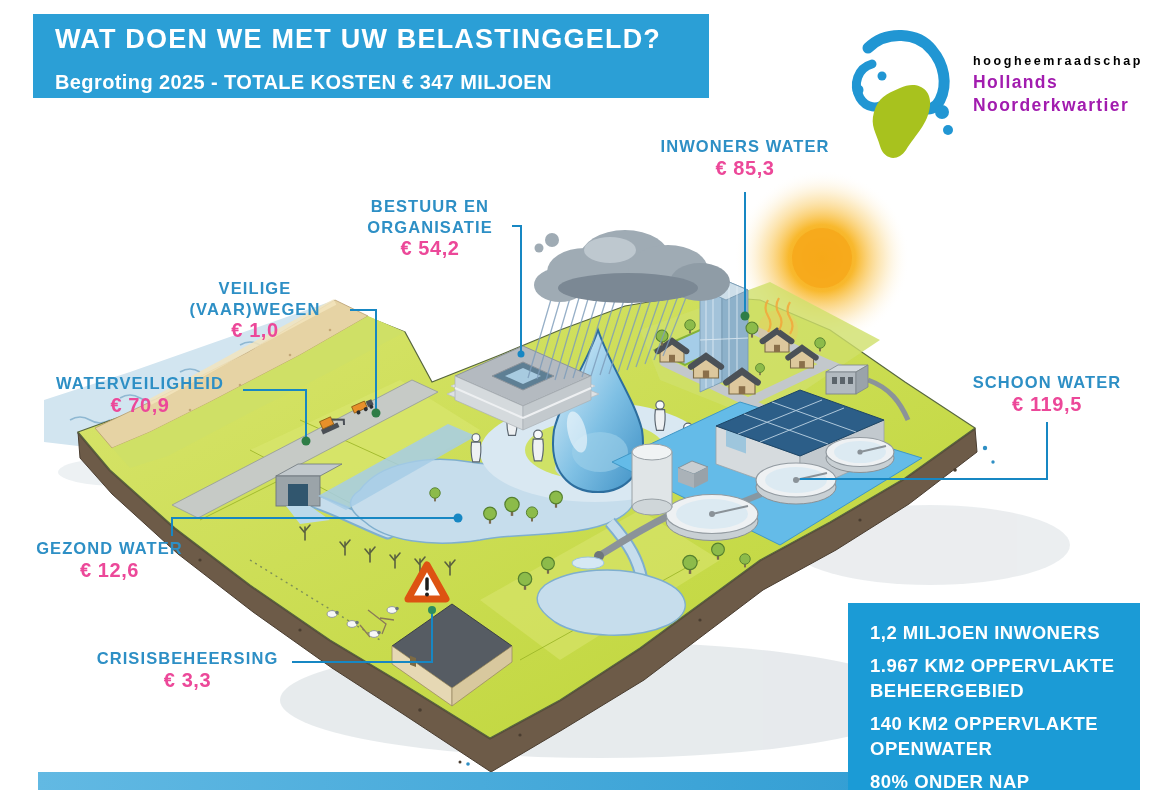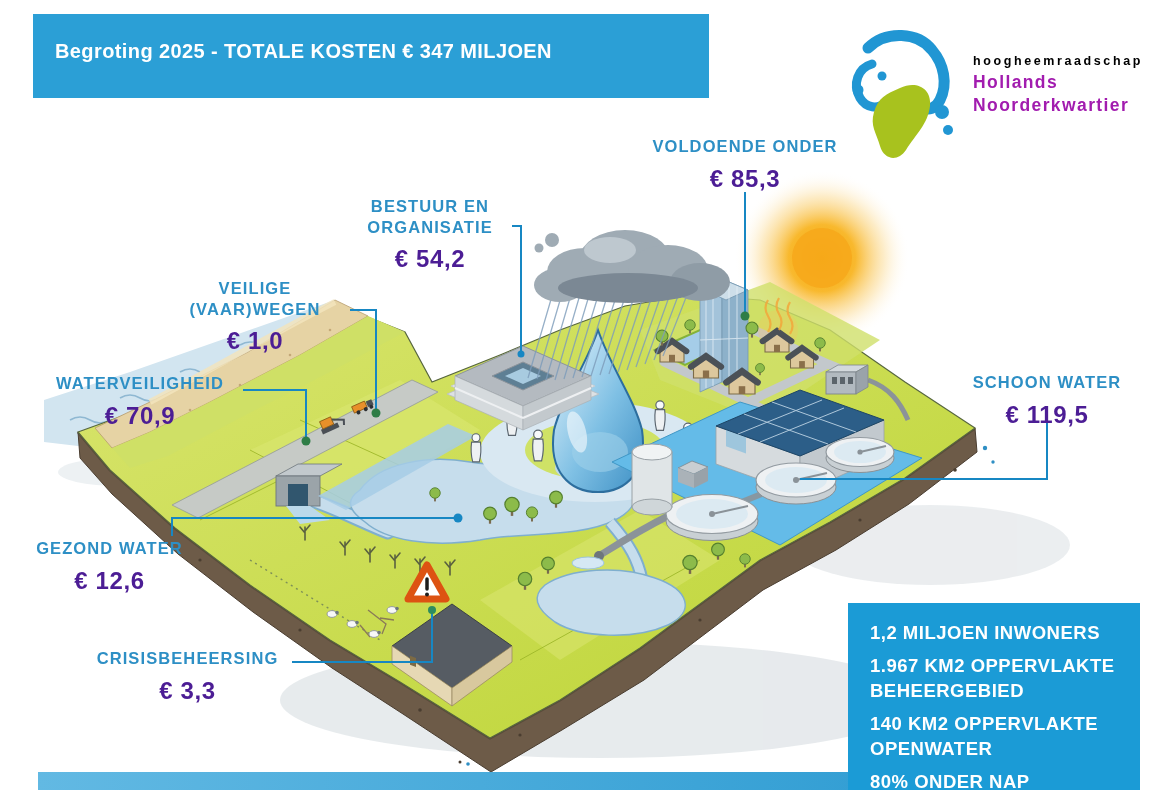--- a/index.html
+++ b/index.html
@@ -14,21 +14,21 @@
   .logo{position:absolute;left:838px;top:26px;width:310px;height:145px;z-index:4;display:flex;}
   .logo-mark{width:135px;height:145px;flex:0 0 auto;}
   .logo-text{padding-top:28px;}
   .logo-prefix{font-size:12.5px;letter-spacing:2.6px;color:#000000;font-weight:600;}
   .logo-name{font-size:17.5px;font-weight:800;color:#a21caf;letter-spacing:1.4px;line-height:1.3;margin-top:3px;}
   
   .scene{position:absolute;left:0;top:0;width:1152px;height:795px;z-index:1;}
   
   .callout{position:absolute;text-align:center;z-index:3;}
   .callout-name{font-size:16.5px;font-weight:700;letter-spacing:1.1px;color:#2d8fc5;line-height:1.25;}
-  .callout-value{font-size:24px;font-weight:800;letter-spacing:.6px;color:#4c1d95;margin-top:8px;}
+  .callout-value{font-size:20px;font-weight:800;letter-spacing:.6px;color:#ec4899;margin-top:0;}
   .nowrap .callout-name{white-space:nowrap;}
   
   .stats-box{position:absolute;left:848px;top:603px;width:292px;height:187px;background:#1b9bd6;
              color:#fff;box-sizing:border-box;padding:18px 14px 0 22px;z-index:2;}
   .stat-line{font-size:18.5px;font-weight:800;letter-spacing:.5px;line-height:1.32;margin-bottom:9px;}
   
   .bottom-strip{position:absolute;left:38px;top:772px;width:1102px;height:18px;
                 background:linear-gradient(90deg,#62b9e3,#2496cf);z-index:1;}
 </style>
 </head>
@@ -334,20 +334,21 @@
       <circle cx="745" cy="316" r="4.5" fill="#2e7d46"></circle>
       <circle cx="521" cy="354" r="3.5" fill="#1787c3"></circle>
       <circle cx="376" cy="413" r="4.5" fill="#2e7d46"></circle>
       <circle cx="306" cy="441" r="4.5" fill="#2e7d46"></circle>
       <circle cx="458" cy="518" r="4.5" fill="#1787c3"></circle>
       <circle cx="432" cy="610" r="4" fill="#2e8d5e"></circle>
     </g>
   </svg>
 
   <div class="header-box">
+    <div class="header-title">WAT DOEN WE MET UW BELASTINGGELD?</div>
     <div class="header-subtitle">Begroting 2025 - TOTALE KOSTEN € 347 MILJOEN</div>
   </div>
 
   <div class="logo">
     <svg class="logo-mark" viewBox="0 0 135 145">
       <path d="M30,22 C48,4 80,6 94,24 C106,38 110,58 102,74 C98,82 90,86 84,80" stroke="#2196d3" stroke-width="11" fill="none" stroke-linecap="round"></path>
       <path d="M34,38 C20,42 14,58 22,72 C28,82 40,84 48,76" stroke="#2196d3" stroke-width="9" fill="none" stroke-linecap="round"></path>
       <circle cx="44" cy="50" r="4.5" fill="#2196d3"></circle>
       <circle cx="20" cy="64" r="5.5" fill="#2196d3"></circle>
       <circle cx="104" cy="86" r="7" fill="#2196d3"></circle>
@@ -357,21 +358,21 @@
     <div class="logo-text">
       <div class="logo-prefix">hoogheemraadschap</div>
       <div class="logo-name">
         <div>Hollands</div>
         <div>Noorderkwartier</div>
       </div>
     </div>
   </div>
 
   <div class="callout nowrap" style="left:640px;top:136px;width:210px;">
-    <div class="callout-name">VOLDOENDE ONDER</div>
+    <div class="callout-name">INWONERS WATER</div>
     <div class="callout-value">€ 85,3</div>
   </div>
   <div class="callout" style="left:355px;top:196px;width:150px;">
     <div class="callout-name">BESTUUR EN ORGANISATIE</div>
     <div class="callout-value">€ 54,2</div>
   </div>
   <div class="callout" style="left:180px;top:278px;width:150px;">
     <div class="callout-name">VEILIGE (VAAR)WEGEN</div>
     <div class="callout-value">€ 1,0</div>
   </div>

